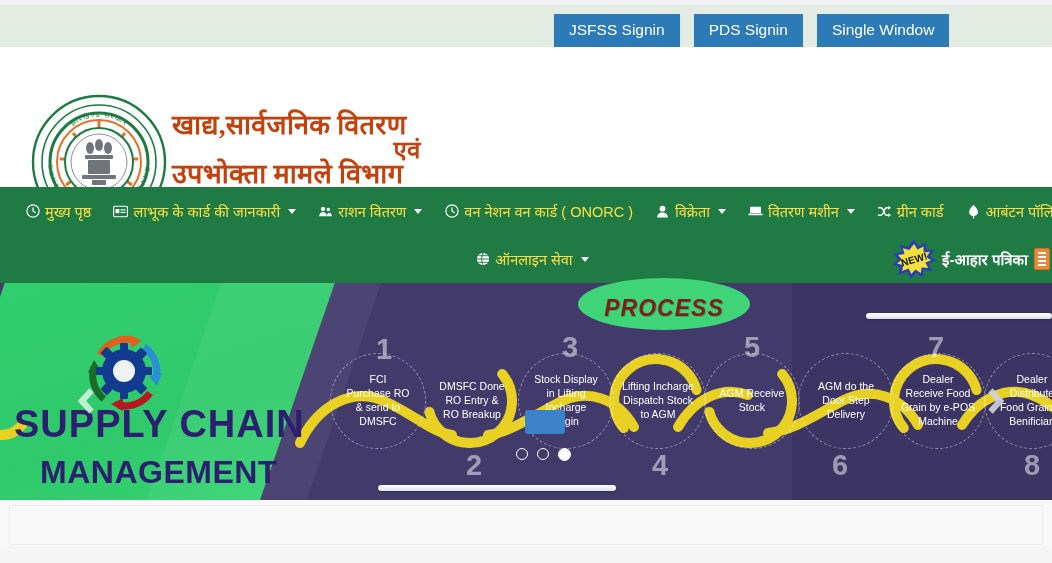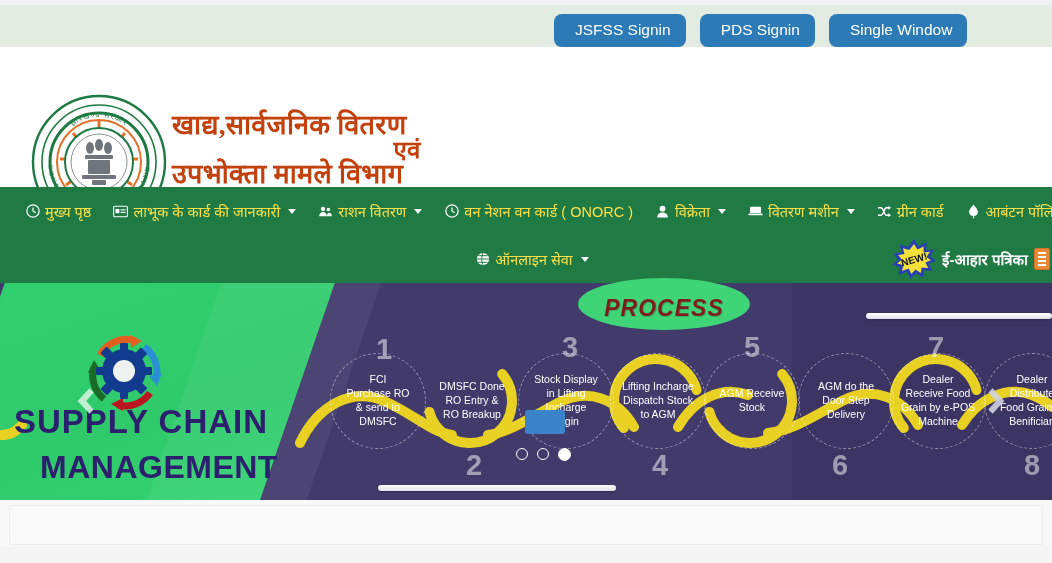--- a/index.html
+++ b/index.html
@@ -15,22 +15,22 @@
     position: absolute; left: 0; top: 0; width: 1052px; height: 47px;
     background: #e2ece3;
     border-top: 5px solid #f2f2f6;
   }
   .topbtns {
     position: absolute; left: 554px; top: 9px;
     display: flex; gap: 14px; align-items: flex-start;
   }
   .topbtn {
     background: #2c7bb6; color: #ffffff;
-    border: none; border-radius: 8px;
-    padding: 8px 15px 9px 21px;
+    border: none; border-radius: 0;
+    padding: 8px 15px 9px 15px;
     font-size: 15.5px; line-height: 1;
     font-family: "Liberation Sans", sans-serif;
     cursor: pointer; white-space: nowrap;
     box-shadow: 0 1px 1px rgba(0,0,0,.12);
   }
 
   
   .header {
     position: absolute; left: 0; top: 47px; width: 1052px; height: 140px;
     background: #ffffff;
@@ -132,21 +132,21 @@
     text-shadow: 1px 1px 0 rgba(0,0,0,.18);
     text-align: right;
   }
 
   .gearwrap { position:absolute; left: 78px; top: 325px; width: 92px; height: 92px; z-index:5;}
 
   .sctitle {
     position: absolute; left: 14px; top: 405px; z-index: 5;
     color:#2b1f6e; font-weight: 800; font-family:"Liberation Sans", sans-serif;
   }
-  .sctitle .t1 { display:block; font-size: 33px; letter-spacing: 1px; line-height:1; }
+  .sctitle .t1 { display:block; font-size: 38px; letter-spacing: 1px; line-height:1; }
   .sctitle .t2 { display:block; font-size: 32px; letter-spacing: .5px; margin-top: 11px; margin-left: 26px;}
 
   .flow { position:absolute; left: 0; top: 283px; width: 1052px; height: 217px; z-index: 3; }
 
   .step {
     position:absolute; width: 96px; height: 96px; border-radius:50%;
     border: 1.5px dashed rgba(255,255,255,.45);
     display:flex; align-items:center; justify-content:center; text-align:center;
     color:#ffffff; font-size: 10.5px; line-height: 1.33; padding: 6px;
     font-family:"Liberation Sans", sans-serif; z-index: 6;

